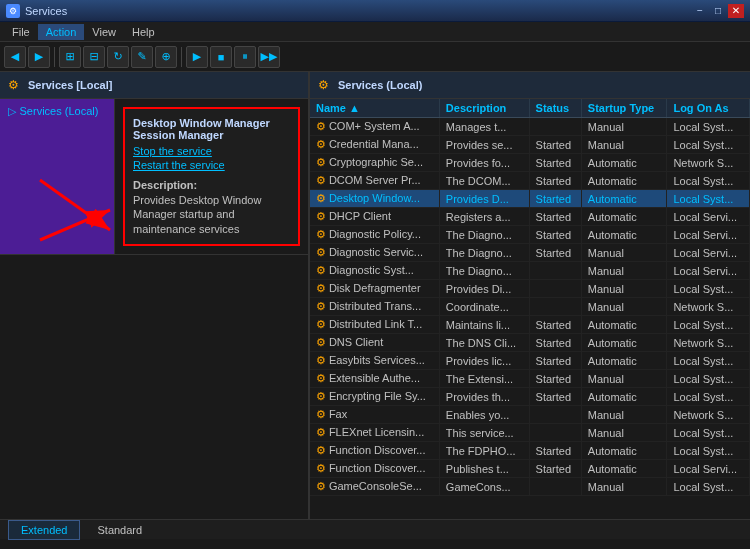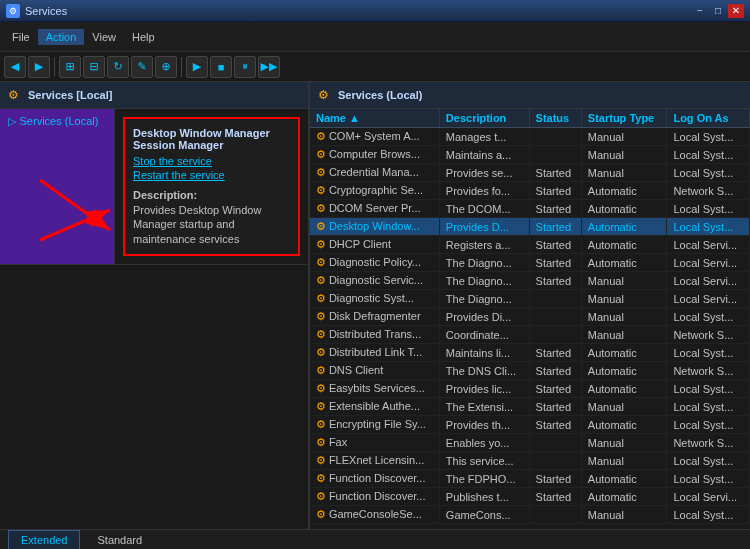--- a/index.html
+++ b/index.html
@@ -42,21 +42,21 @@
       width: 16px; height: 14px;
       display: flex; align-items: center; justify-content: center;
       font-size: 10px; cursor: pointer;
       color: #c0d8ff;
     }
     .title-btn.close { background: #c02020; color: white; }
 
     
     .menu-bar {
       background: #1e1e1e;
-      height: 30px;
+      height: 20px;
       display: flex;
       align-items: center;
       padding: 0 4px;
       border-bottom: 1px solid #333;
     }
     .menu-item {
       padding: 2px 8px;
       color: #c0c0c0;
       cursor: pointer;
       font-size: 11px;
@@ -375,27 +375,20 @@
         </thead>
         <tbody id="services-tbody">
         <tr>
               <td><span style="color:#ffa500;margin-right:3px;">⚙</span>COM+ System A...</td>
               <td>Manages t...</td>
               <td></td>
               <td>Manual</td>
               <td>Local Syst...</td>
             </tr>
             <tr>
-              <td><span style="color:#ffa500;margin-right:3px;">⚙</span>Computer Brows...</td>
-              <td>Maintains a...</td>
-              <td></td>
-              <td>Manual</td>
-              <td>Local Syst...</td>
-            </tr>
-            <tr>
               <td><span style="color:#ffa500;margin-right:3px;">⚙</span>Credential Mana...</td>
               <td>Provides se...</td>
               <td>Started</td>
               <td>Manual</td>
               <td>Local Syst...</td>
             </tr>
             <tr>
               <td><span style="color:#ffa500;margin-right:3px;">⚙</span>Cryptographic Se...</td>
               <td>Provides fo...</td>
               <td>Started</td>

